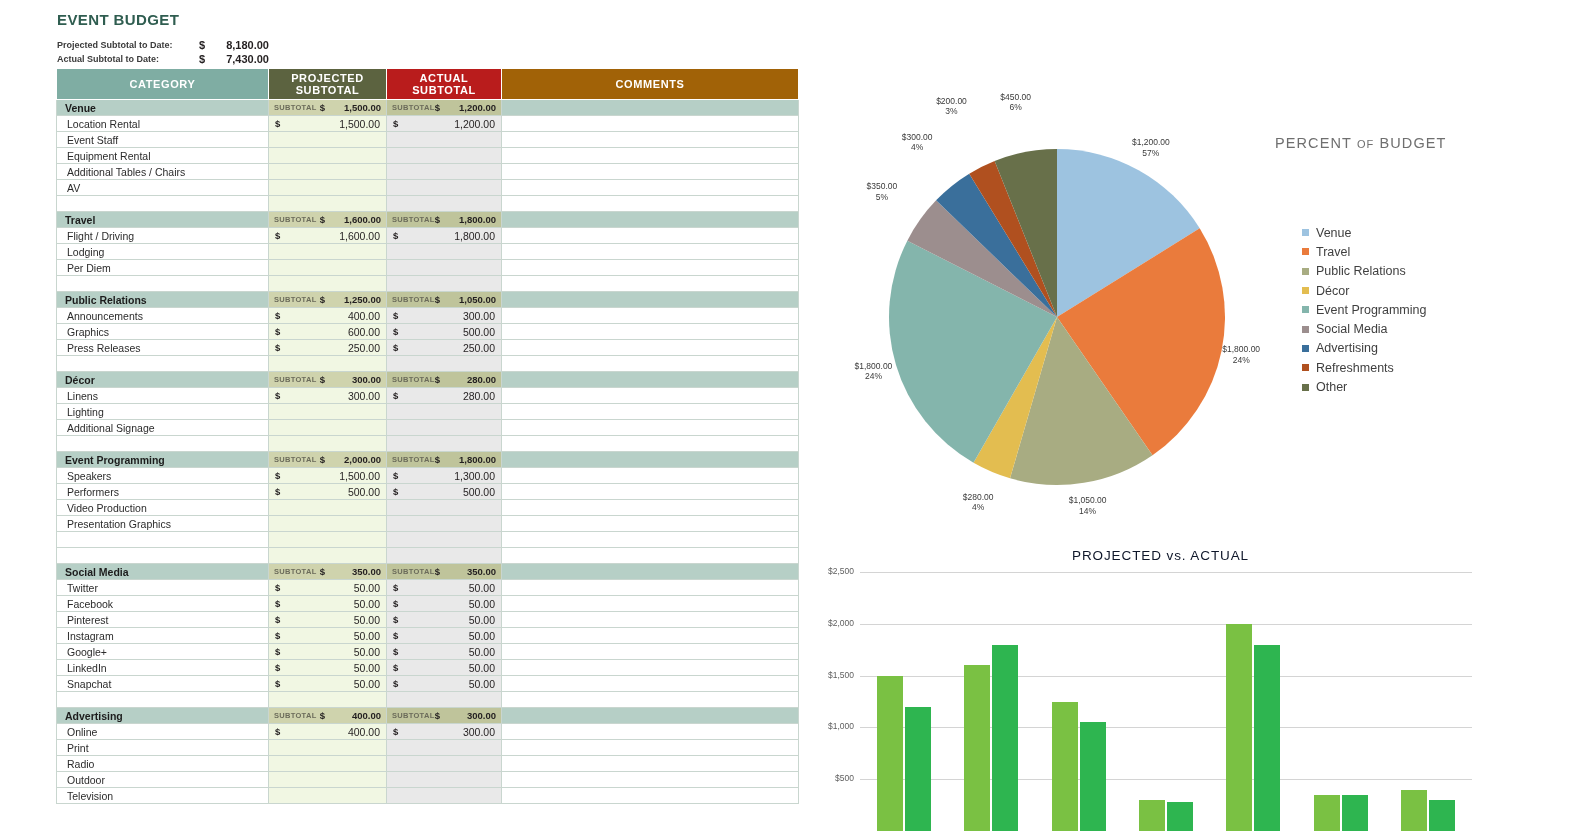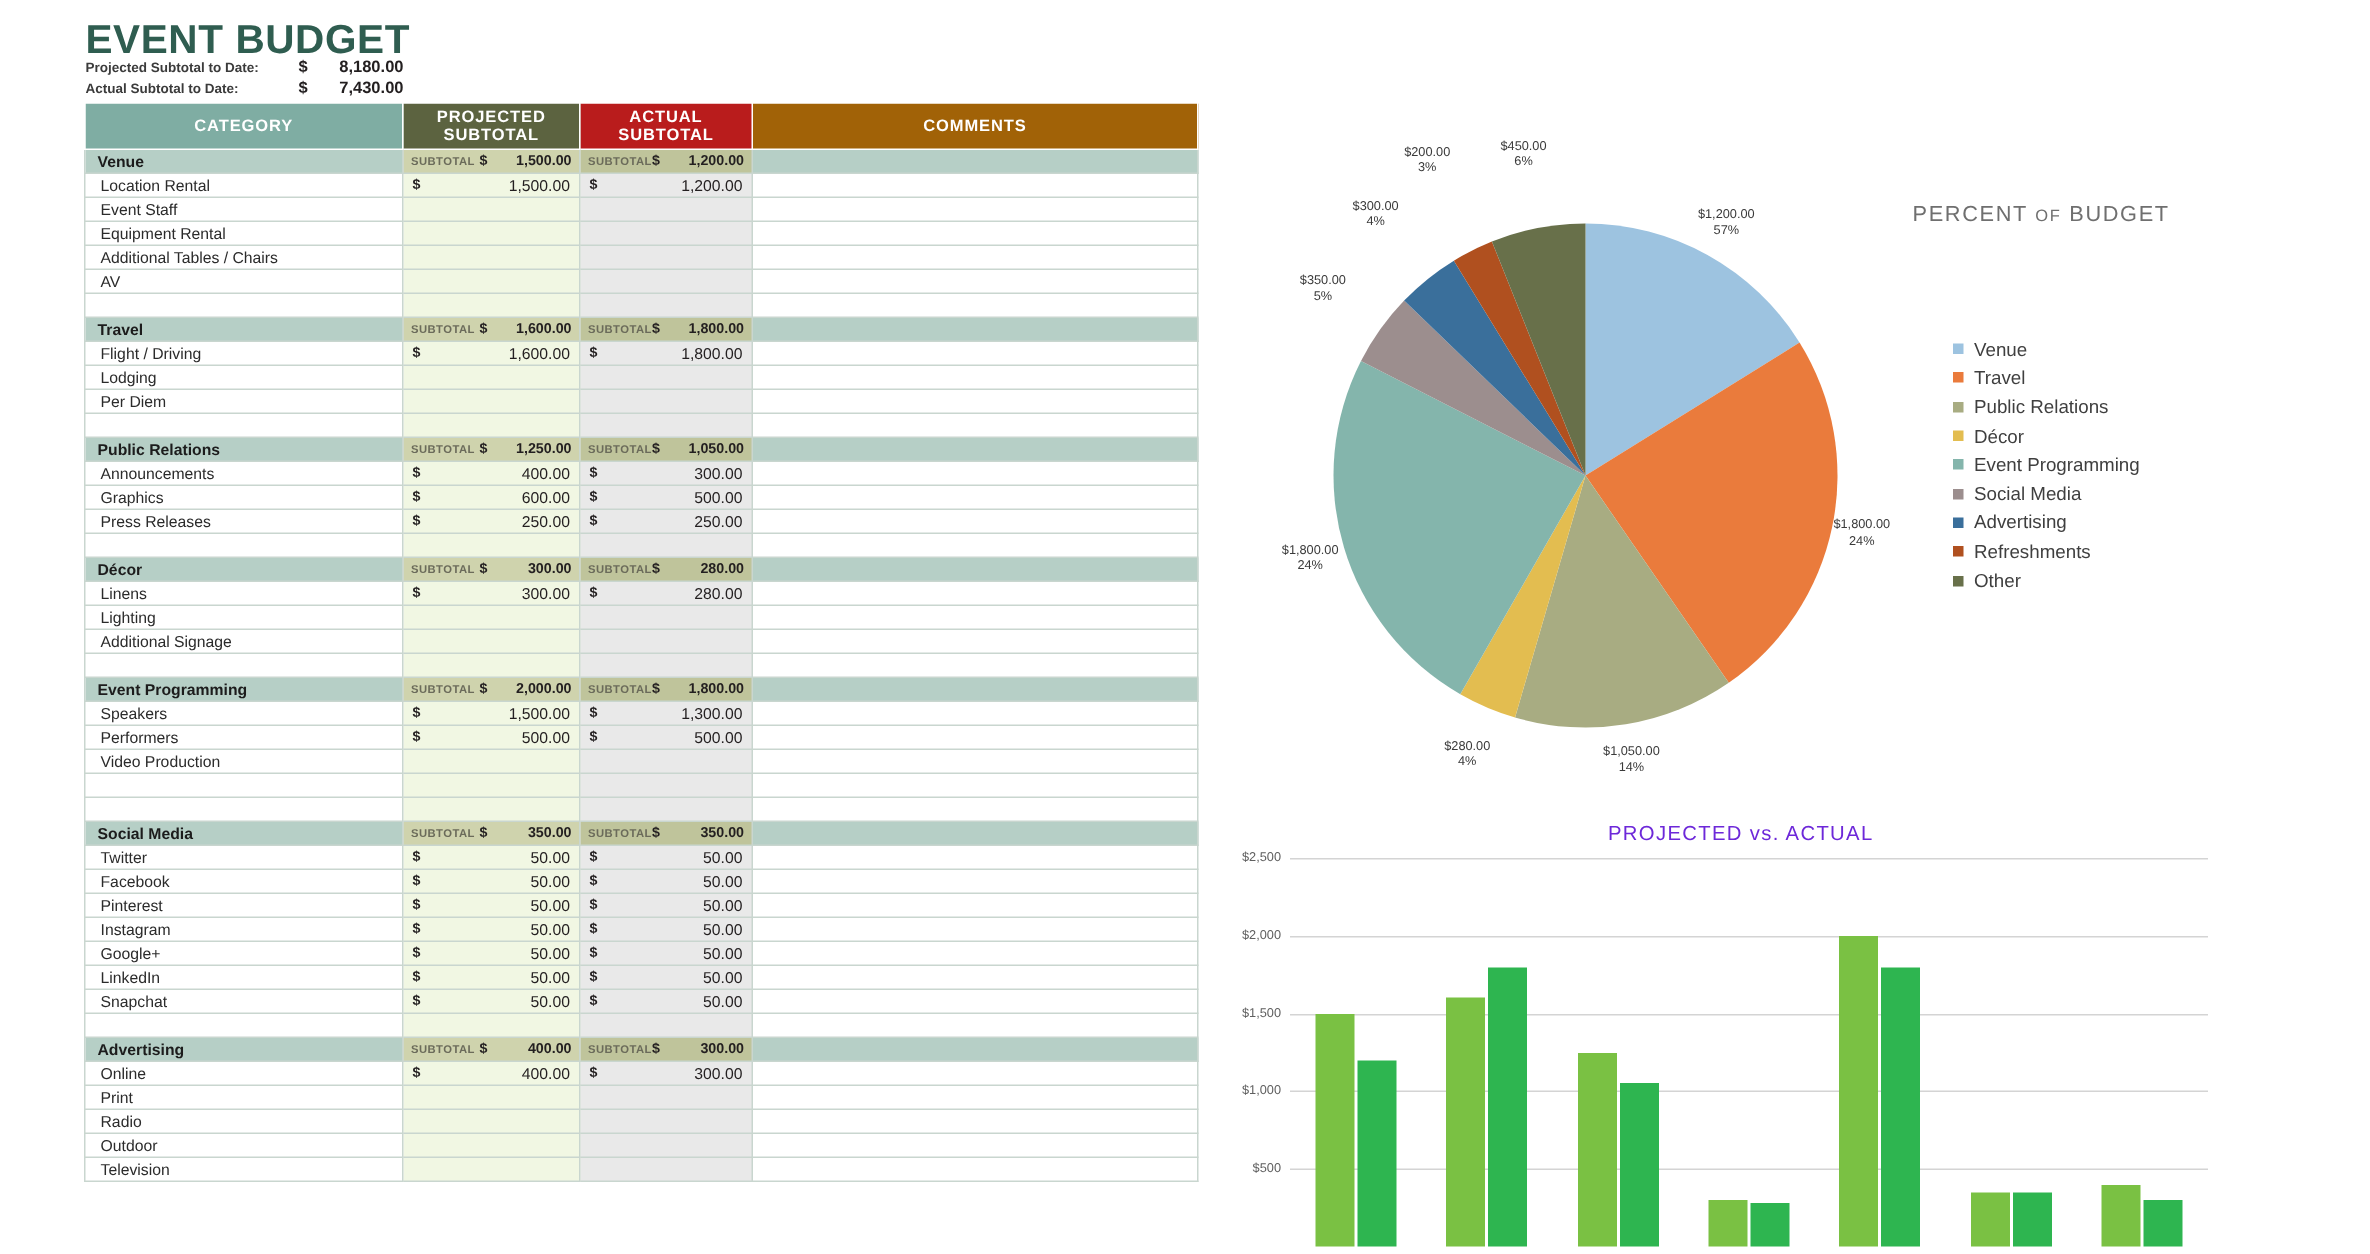--- a/index.html
+++ b/index.html
@@ -5,21 +5,21 @@
   html,body{margin:0;padding:0;}
   body{
     width:1580px;height:836px;overflow:hidden;background:#ffffff;
     font-family:"Liberation Sans",sans-serif;color:#231f20;
   }
   .page{position:relative;width:1580px;height:836px;}
 
   
   .title{
     position:absolute;left:57px;top:11px;
-    font-size:27px;font-weight:bold;color:#2f5d50;letter-spacing:.4px;
+    font-size:15px;font-weight:bold;color:#2f5d50;letter-spacing:.4px;
   }
   .totals{position:absolute;left:57px;top:38px;width:220px;font-size:9px;}
   .totals .trow{display:flex;align-items:center;height:14px;}
   .totals .tlabel{width:132px;padding-right:10px;font-weight:600;color:#3b3b3b;}
   .totals .tdollar{width:22px;font-weight:bold;font-size:11px;}
   .totals .tval{flex:1;text-align:right;font-weight:bold;font-size:11px;padding-right:8px;}
 
   
   .sheet{
     position:absolute;left:56px;top:68px;width:742px;
@@ -71,21 +71,21 @@
   .pie-title .small{font-size:11px;}
   .pie-svg{position:absolute;left:60px;top:22px;}
   .pie-lbl{position:absolute;font-size:8.5px;color:#3a3a3a;text-align:center;line-height:1.25;white-space:nowrap;}
   .legend{position:absolute;left:490px;top:113px;}
   .legend .lrow{display:flex;align-items:center;height:19.3px;}
   .legend .swatch{width:7px;height:7px;margin-right:7px;flex:none;}
   .legend .ltext{font-size:12.5px;color:#3f3f3f;}
 
   
   .bar-wrap{position:absolute;left:812px;top:545px;width:768px;height:291px;overflow:hidden;}
-  .bar-title{position:absolute;left:260px;top:3px;font-size:13.5px;color:#6d28d9;letter-spacing:.9px;}
+  .bar-title{position:absolute;left:260px;top:3px;font-size:13.5px;color:#0f172a;letter-spacing:.9px;}
   .bar-plot{position:absolute;left:0;top:0;width:768px;height:291px;}
   .gl{position:absolute;left:48px;width:612px;height:1px;background:#d4d4d4;}
   .ytick{position:absolute;left:0;width:42px;text-align:right;font-size:8.5px;color:#606060;}
   .bar{position:absolute;bottom:0;}
 </style>
 </head>
 <body>
 
 <div class="page">
 
@@ -404,20 +404,26 @@
           <td class="money-a">
             <div class="mcell">
               <span class="dol">$</span>
               <span class="amt">500.00</span>
             </div>
           </td>
           <td class="com"></td>
         </tr>
         <tr class="item">
           <td class="cat">Video Production</td>
+          <td class="money-p"></td>
+          <td class="money-a"></td>
+          <td class="com"></td>
+        </tr>
+        <tr class="item">
+          <td class="cat">Presentation Graphics</td>
           <td class="money-p"></td>
           <td class="money-a"></td>
           <td class="com"></td>
         </tr>
         <tr class="item blank">
           <td class="cat"></td>
           <td class="money-p"></td>
           <td class="money-a"></td>
           <td class="com"></td>
         </tr>

